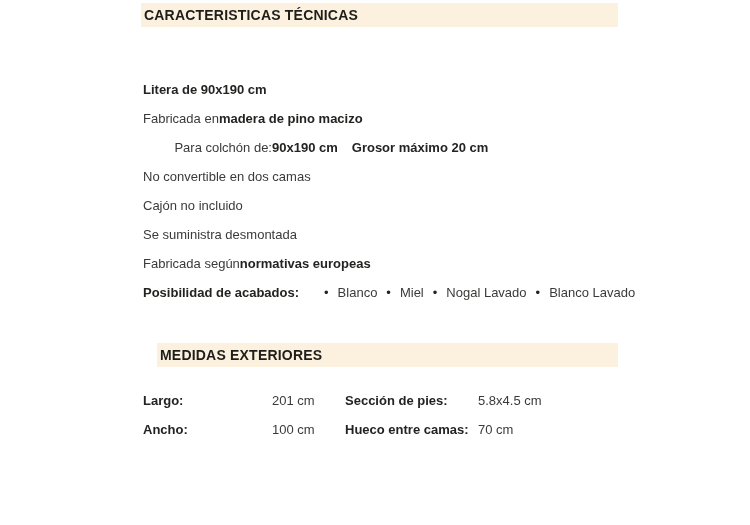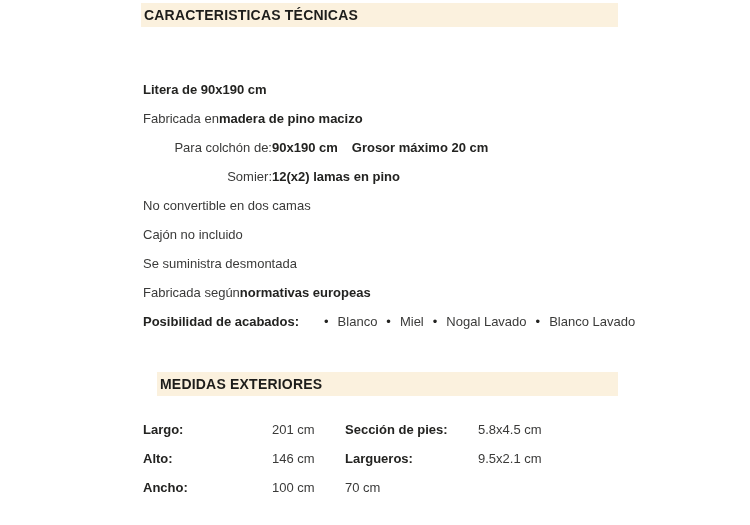--- a/index.html
+++ b/index.html
@@ -84,24 +84,20 @@
         <span>Fabricada en </span>
         <span class="bold">madera de pino macizo</span>
       </div>
 
       <div class="spec-line">
         <span class="label-col">Para colchón de:</span>
         <span class="bold">90x190 cm</span>
         <span class="bold gap-left">Grosor máximo 20 cm</span>
       </div>
 
-      <div class="spec-line">
-        <span class="label-col">Somier:</span>
-        <span class="bold">12(x2) lamas en pino</span>
-      </div>
 
       <div class="spec-line">
         <span>No convertible en dos camas</span>
       </div>
 
       <div class="spec-line">
         <span>Cajón no incluido</span>
       </div>
 
       <div class="spec-line">
@@ -129,29 +125,24 @@
 
     <div class="measure-rows">
 
       <div class="measure-row">
         <span class="bold">Largo:</span>
         <span>201 cm</span>
         <span class="bold">Sección de pies:</span>
         <span>5.8x4.5 cm</span>
       </div>
 
-      <div class="measure-row">
-        <span class="bold">Alto:</span>
-        <span>146 cm</span>
-        <span class="bold">Largueros:</span>
-        <span>9.5x2.1 cm</span>
-      </div>
 
       <div class="measure-row">
         <span class="bold">Ancho:</span>
         <span>100 cm</span>
+        <span class="bold">Hueco entre camas:</span>
         <span>70 cm</span>
       </div>
 
     </div>
 
   </div>
 </div>
 
 </body></html>

